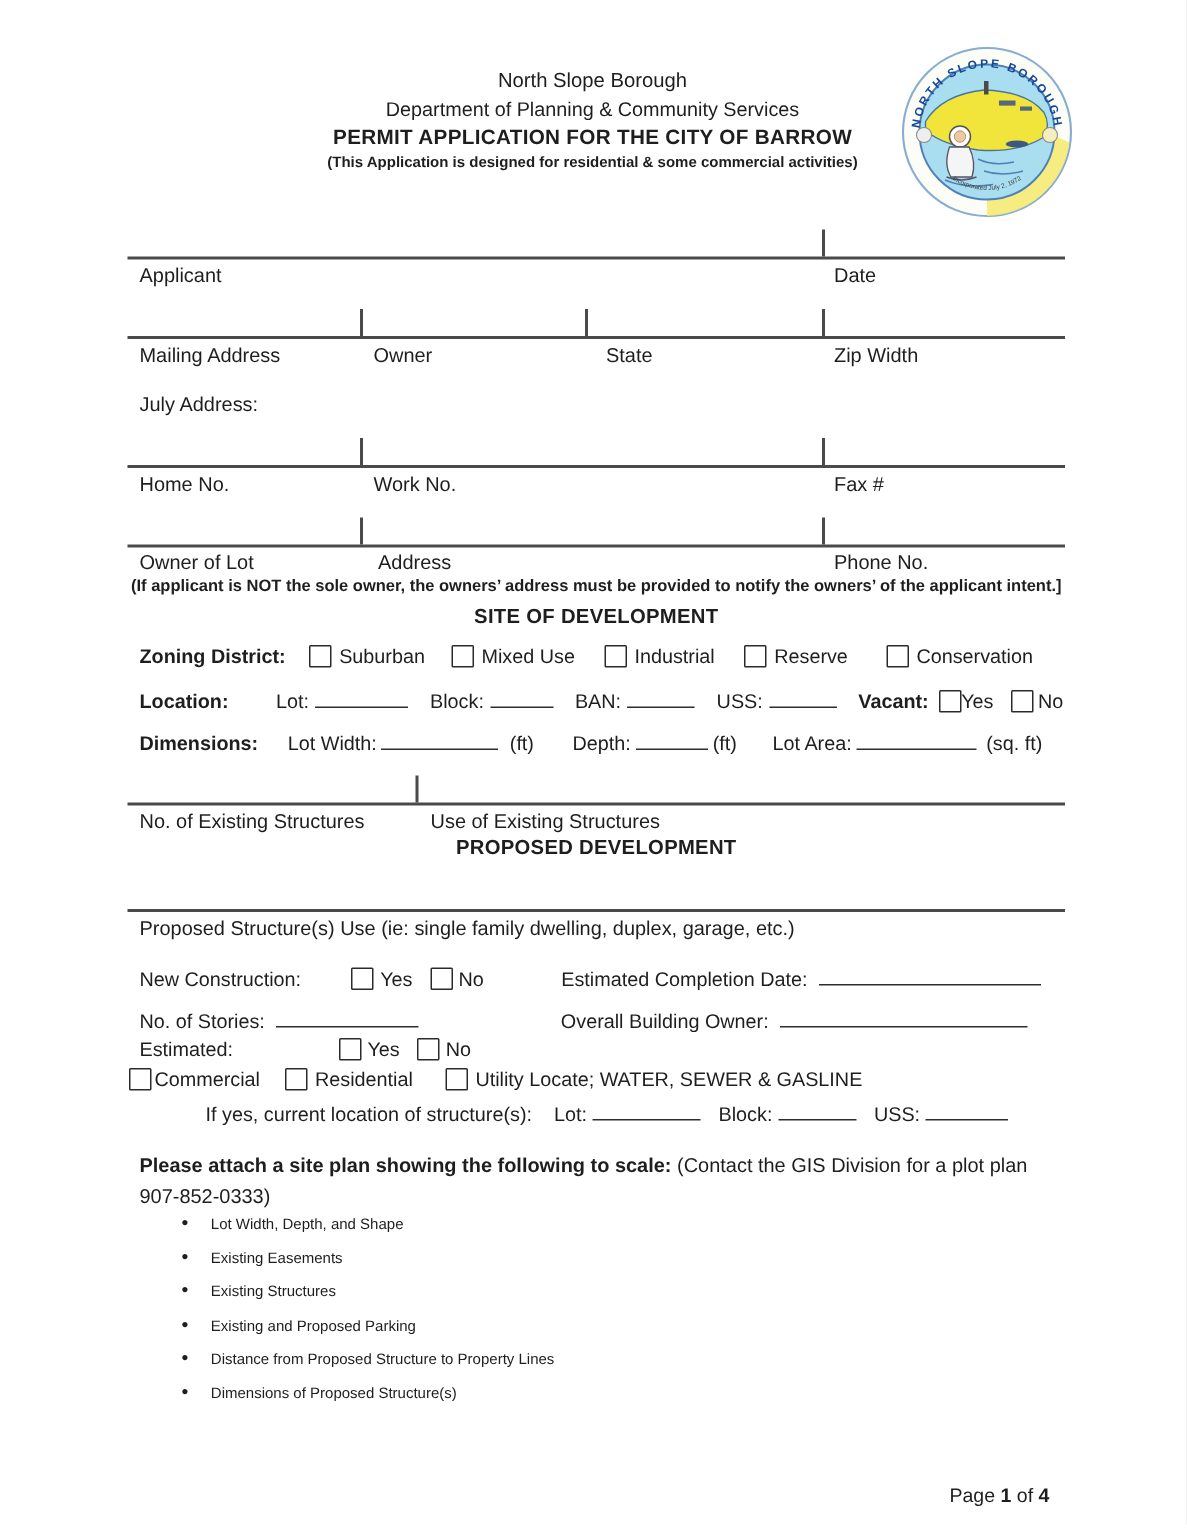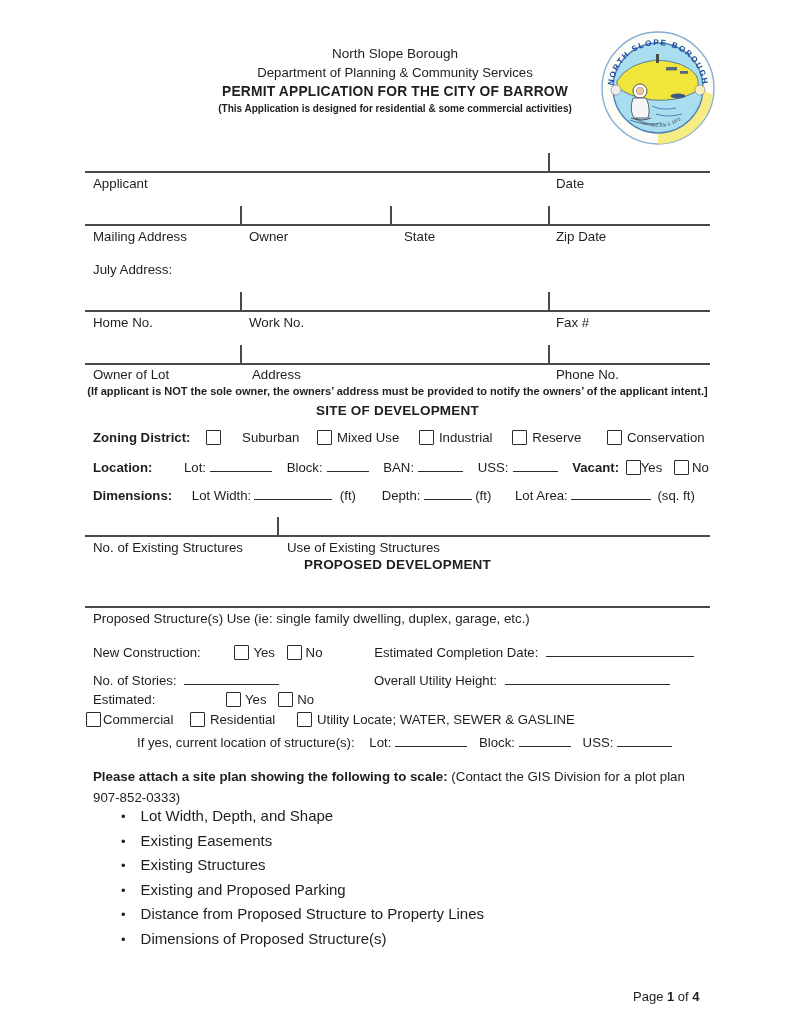--- a/index.html
+++ b/index.html
@@ -16,21 +16,21 @@
   .row{position:absolute;font-size:13.2px;white-space:nowrap;}
   .blank{display:inline-block;border-bottom:1.5px solid #2d2d2d;height:13px;vertical-align:baseline;}
   .cb{display:inline-block;width:13px;height:13px;border:1.7px solid #2b2b2b;background:#fff;vertical-align:-3px;border-radius:1px;}
   .hdr{position:absolute;left:150px;top:46px;width:490px;text-align:center;}
   .hdr .l1{font-size:13.5px;margin-bottom:4px;}
   .hdr .l2{font-size:13.2px;margin-bottom:4px;}
   .hdr .l3{font-size:13.8px;font-weight:bold;margin-bottom:4px;letter-spacing:.2px;}
   .hdr .l4{font-size:10px;font-weight:bold;}
   .note{position:absolute;left:85px;top:385px;width:625px;text-align:center;font-size:11px;font-weight:bold;}
   .sect{position:absolute;left:85px;width:625px;text-align:center;font-size:13.5px;font-weight:bold;letter-spacing:.2px;}
-  .bullets{position:absolute;left:121px;top:807px;font-size:15px;}
+  .bullets{position:absolute;left:121px;top:807px;font-size:10px;}
   .bullet-row{margin-bottom:7.6px;display:flex;align-items:baseline;}
   .bullet-row::before{content:"•";font-size:13px;margin-right:15px;}
   .para{position:absolute;left:93px;top:766px;width:618px;font-size:13.3px;line-height:21px;}
   .footer{position:absolute;left:633px;top:949px;font-size:13px;margin-top:40px;}
   .ml{display:inline-block;}
 </style>
 </head>
 <body>
 
 <div class="page">
@@ -77,21 +77,21 @@
   <div class="lbl" style="left:93px;top:176px">Applicant</div>
   <div class="lbl" style="left:556px;top:176px">Date</div>
 
   <div class="tick" style="left:240px;top:206px;height:18px"></div>
   <div class="tick" style="left:390px;top:206px;height:18px"></div>
   <div class="tick" style="left:548px;top:206px;height:18px"></div>
   <div class="rule" style="left:85px;top:224px;width:625px"></div>
   <div class="lbl" style="left:93px;top:229px">Mailing Address</div>
   <div class="lbl" style="left:249px;top:229px">Owner</div>
   <div class="lbl" style="left:404px;top:229px">State</div>
-  <div class="lbl" style="left:556px;top:229px">Zip Date</div>
+  <div class="lbl" style="left:556px;top:229px">Zip Width</div>
 
   <div class="lbl" style="left:93px;top:262px">July Address:</div>
 
   <div class="tick" style="left:240px;top:292px;height:18px"></div>
   <div class="tick" style="left:548px;top:292px;height:18px"></div>
   <div class="rule" style="left:85px;top:310px;width:625px"></div>
   <div class="lbl" style="left:93px;top:315px">Home No.</div>
   <div class="lbl" style="left:249px;top:315px">Work No.</div>
   <div class="lbl" style="left:556px;top:315px">Fax #</div>
 
@@ -100,21 +100,21 @@
   <div class="rule" style="left:85px;top:363px;width:625px"></div>
   <div class="lbl" style="left:93px;top:367px">Owner of Lot</div>
   <div class="lbl" style="left:252px;top:367px">Address</div>
   <div class="lbl" style="left:556px;top:367px">Phone No.</div>
   <div class="note">(If applicant is NOT the sole owner, the owners’ address must be provided to notify the owners’ of the applicant intent.]</div>
 
   <div class="sect" style="top:403px">SITE OF DEVELOPMENT</div>
 
   <div class="row" style="left:93px;top:430px">
     <span class="b">Zoning District:</span>
-    <span class="ml" style="margin-left:12px"><span class="cb"></span><span style="margin-left:21px">Suburban</span></span>
+    <span class="ml" style="margin-left:12px"><span class="cb"></span><span style="margin-left:5px">Suburban</span></span>
     <span class="ml" style="margin-left:14px"><span class="cb"></span><span style="margin-left:5px">Mixed Use</span></span>
     <span class="ml" style="margin-left:16px"><span class="cb"></span><span style="margin-left:5px">Industrial</span></span>
     <span class="ml" style="margin-left:16px"><span class="cb"></span><span style="margin-left:5px">Reserve</span></span>
     <span class="ml" style="margin-left:22px"><span class="cb"></span><span style="margin-left:5px">Conservation</span></span>
   </div>
 
   <div class="row" style="left:93px;top:458px">
     <span class="b">Location:</span>
     <span class="ml" style="margin-left:28px">Lot:</span><span class="blank" style="width:62px;margin-left:4px"></span>
     <span class="ml" style="margin-left:11px">Block:</span><span class="blank" style="width:42px;margin-left:4px"></span>
@@ -149,21 +149,21 @@
     <span>New Construction:</span>
     <span class="cb" style="margin-left:30px"></span><span style="margin-left:4px">Yes</span>
     <span class="cb" style="margin-left:8px"></span><span style="margin-left:4px">No</span>
     <span class="ml" style="margin-left:48px">Estimated Completion Date:</span>
     <span class="blank" style="width:148px;margin-left:4px"></span>
   </div>
 
   <div class="row" style="left:93px;top:671px">
     <span>No. of Stories:</span>
     <span class="blank" style="width:95px;margin-left:4px"></span>
-    <span class="ml" style="margin-left:91px">Overall Utility Height:</span>
+    <span class="ml" style="margin-left:91px">Overall Building Owner:</span>
     <span class="blank" style="width:165px;margin-left:4px"></span>
   </div>
 
   <div class="row" style="left:93px;top:692px">
     <span>Estimated:</span>
     <span class="cb" style="margin-left:67px"></span><span style="margin-left:4px">Yes</span>
     <span class="cb" style="margin-left:8px"></span><span style="margin-left:4px">No</span>
   </div>
 
   <div class="row" style="left:86px;top:712px">

